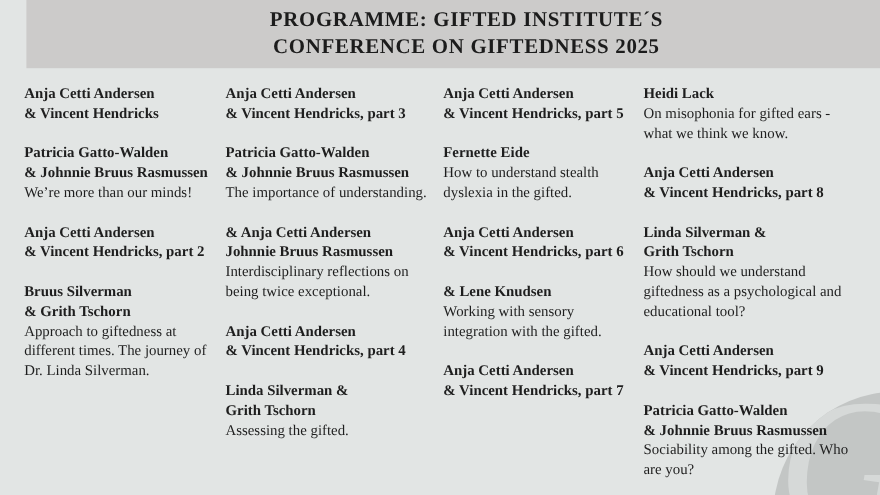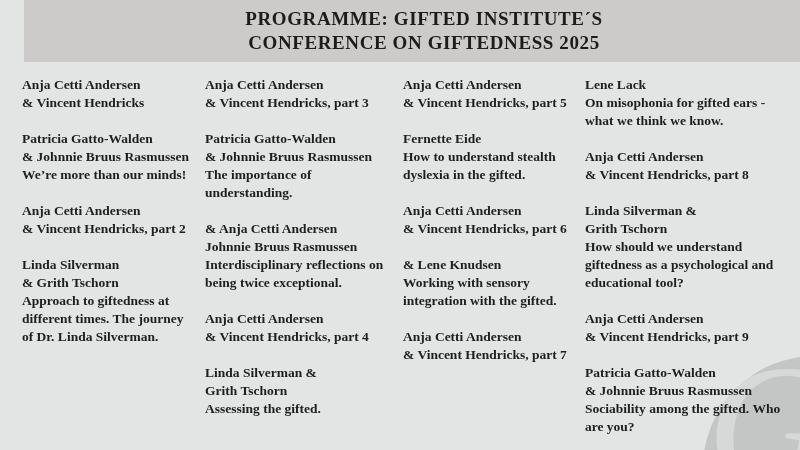--- a/index.html
+++ b/index.html
@@ -37,21 +37,21 @@
     z-index:1;
   }
   .column{display:block;}
   .entry{margin:0 0 18px 0;}
   .speaker-line{
     font-weight:bold;
     font-size:13.5px;
     line-height:18px;
   }
   .talk-title{
-    font-weight:bold;
+    font-weight:normal;
     font-size:13.5px;
     line-height:18px;
     padding-right:8px;
   }
   .watermark{
     position:absolute;
     left:703px;top:356px;
     width:224px;height:224px;
     border-radius:50%;
     background:#c3c6c5;
@@ -89,21 +89,21 @@
         <div class="entry">
           <div class="speaker-line">Patricia Gatto-Walden</div>
           <div class="speaker-line">&amp; Johnnie Bruus Rasmussen</div>
           <div class="talk-title">We’re more than our minds!</div>
         </div>
         <div class="entry">
           <div class="speaker-line">Anja Cetti Andersen</div>
           <div class="speaker-line">&amp; Vincent Hendricks, part 2</div>
         </div>
         <div class="entry">
-          <div class="speaker-line">Linda Silverman</div>
+          <div class="speaker-line">Bruus Silverman</div>
           <div class="speaker-line">&amp; Grith Tschorn</div>
           <div class="talk-title">Approach to giftedness at different times. The journey of Dr. Linda Silverman.</div>
         </div>
       </div>
       <div class="column">
         <div class="entry">
           <div class="speaker-line">Anja Cetti Andersen</div>
           <div class="speaker-line">&amp; Vincent Hendricks, part 3</div>
         </div>
         <div class="entry">
@@ -143,21 +143,21 @@
           <div class="speaker-line">&amp; Lene Knudsen</div>
           <div class="talk-title">Working with sensory integration with the gifted.</div>
         </div>
         <div class="entry">
           <div class="speaker-line">Anja Cetti Andersen</div>
           <div class="speaker-line">&amp; Vincent Hendricks, part 7</div>
         </div>
       </div>
       <div class="column">
         <div class="entry">
-          <div class="speaker-line">Lene Lack</div>
+          <div class="speaker-line">Heidi Lack</div>
           <div class="talk-title">On misophonia for gifted ears - what we think we know.</div>
         </div>
         <div class="entry">
           <div class="speaker-line">Anja Cetti Andersen</div>
           <div class="speaker-line">&amp; Vincent Hendricks, part 8</div>
         </div>
         <div class="entry">
           <div class="speaker-line">Linda Silverman &amp;</div>
           <div class="speaker-line">Grith Tschorn</div>
           <div class="talk-title">How should we understand giftedness as a psychological and educational tool?</div>

